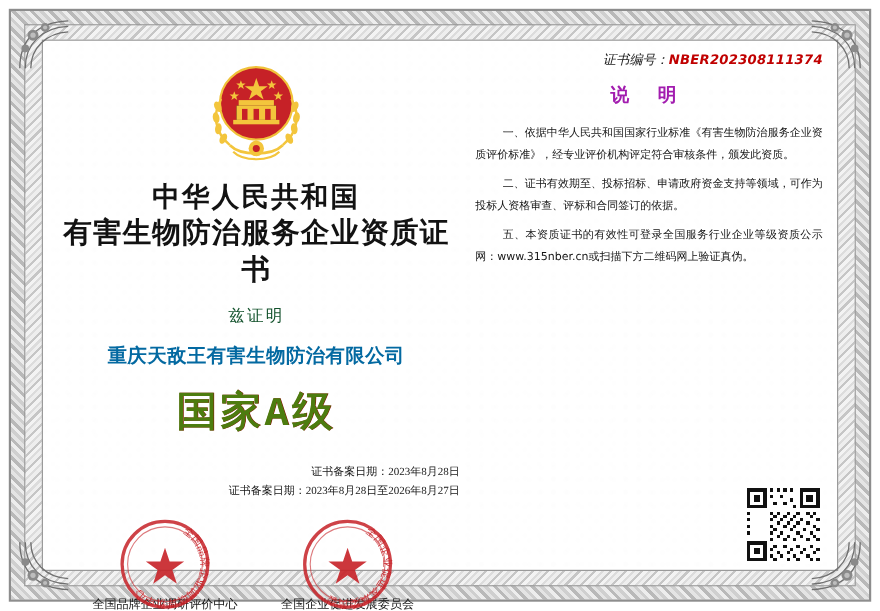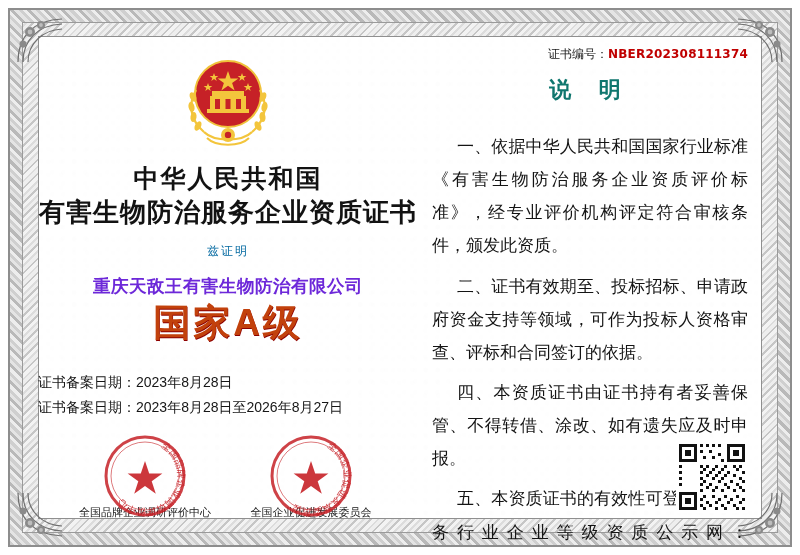--- a/index.html
+++ b/index.html
@@ -88,20 +88,21 @@
     display: flex;
     box-sizing: border-box;
   }
 
   .left-pane {
     width: 380px;
     position: relative;
     padding-top: 14px;
     text-align: center;
     box-sizing: border-box;
+    padding-left: 10px;
   }
 
   .right-pane {
     flex: 1;
     position: relative;
     padding: 10px 14px 0 14px;
     box-sizing: border-box;
   }
 
   
@@ -120,50 +121,51 @@
     font-weight: bold;
     color: #121212;
     letter-spacing: 2px;
     line-height: 1.32;
   }
   .title-main .line2 { font-size: 26px; letter-spacing: 1px; }
 
   .hereby {
     margin-top: 14px;
     font-family: Liberation Serif, serif;
-    font-size: 12px;
-    color: #0369a1;
+    font-size: 15px;
+    color: #14532d;
     letter-spacing: 2px;
   }
 
   .company {
     margin-top: 14px;
     font-family: "DejaVu Sans", "Liberation Sans", sans-serif;
     font-size: 17.5px;
     font-weight: bold;
-    color: #6d28d9;
+    color: #0369a1;
     letter-spacing: 0.5px;
   }
 
   .grade {
-    font-family: Liberation Sans, sans-serif;
+    margin-top: 14px;
+    font-family: Liberation Mono, monospace;
     font-size: 37px;
     font-weight: bold;
-    color: #c2410c;
+    color: #4d7c0f;
     letter-spacing: 3px;
     text-shadow: 0.5px 0.5px 0 #8d0000;
   }
 
   .dates {
     margin-top: 22px;
-    font-family: Liberation Sans, sans-serif;
-    font-size: 14px;
+    font-family: Liberation Serif, serif;
+    font-size: 10px;
     color: #161616;
     line-height: 1.75;
-    text-align: left;
+    text-align: right;
   }
 
   
   .seals {
     margin-top: 14px;
     display: flex;
     justify-content: center;
     gap: 26px;
   }
   .seal-block { width: 140px; text-align: center; }
@@ -181,36 +183,37 @@
     white-space: nowrap;
   }
 
   
   .cert-no {
     text-align: right;
     font-family: "DejaVu Sans", "Liberation Sans", sans-serif;
     font-size: 12px;
     color: #1a1a1a;
     margin-bottom: 12px;
+    font-style: italic;
   }
   .cert-no .num { color: #c00000; font-weight: bold; letter-spacing: 0.2px; }
 
   .notice-title {
     text-align: center;
     font-family: "DejaVu Sans", "Liberation Sans", sans-serif;
-    font-size: 22px;
+    font-size: 17px;
     font-weight: bold;
-    color: #0f766e;
+    color: #a21caf;
     letter-spacing: 10px;
-    margin-bottom: 25px;
+    margin-bottom: 14px;
   }
 
   .notice-item {
     font-family: "DejaVu Sans", "Liberation Sans", sans-serif;
-    font-size: 17px;
+    font-size: 10px;
     color: #141414;
     line-height: 1.95;
     text-align: justify;
     text-indent: 25px;
     margin-bottom: 7px;
   }
 
   
   .qr {
     position: absolute;
@@ -425,21 +428,20 @@
     <div class="right-pane">
 
       <div class="cert-no">
         <span>证书编号：</span><span class="num">NBER202308111374</span>
       </div>
 
       <div class="notice-title">说 明</div>
 
       <div class="notice-item">一、依据中华人民共和国国家行业标准《有害生物防治服务企业资质评价标准》，经专业评价机构评定符合审核条件，颁发此资质。</div>
       <div class="notice-item">二、证书有效期至、投标招标、申请政府资金支持等领域，可作为投标人资格审查、评标和合同签订的依据。</div>
-      <div class="notice-item">四、本资质证书由证书持有者妥善保管、不得转借、涂改、如有遗失应及时申报。</div>
       <div class="notice-item">五、本资质证书的有效性可登录全国服务行业企业等级资质公示网：www.315nber.cn或扫描下方二维码网上验证真伪。</div>
 
       <div class="qr">
         <svg width="72" height="72" viewBox="0 0 72 72" shape-rendering="crispEdges">
           <rect width="72" height="72" fill="#ffffff"></rect>
           <g fill="#111111">
 
             <rect x="3" y="3" width="18" height="18"></rect>
               <rect x="6" y="6" width="12" height="12" fill="#fff"></rect>
               <rect x="9" y="9" width="6" height="6"></rect>

